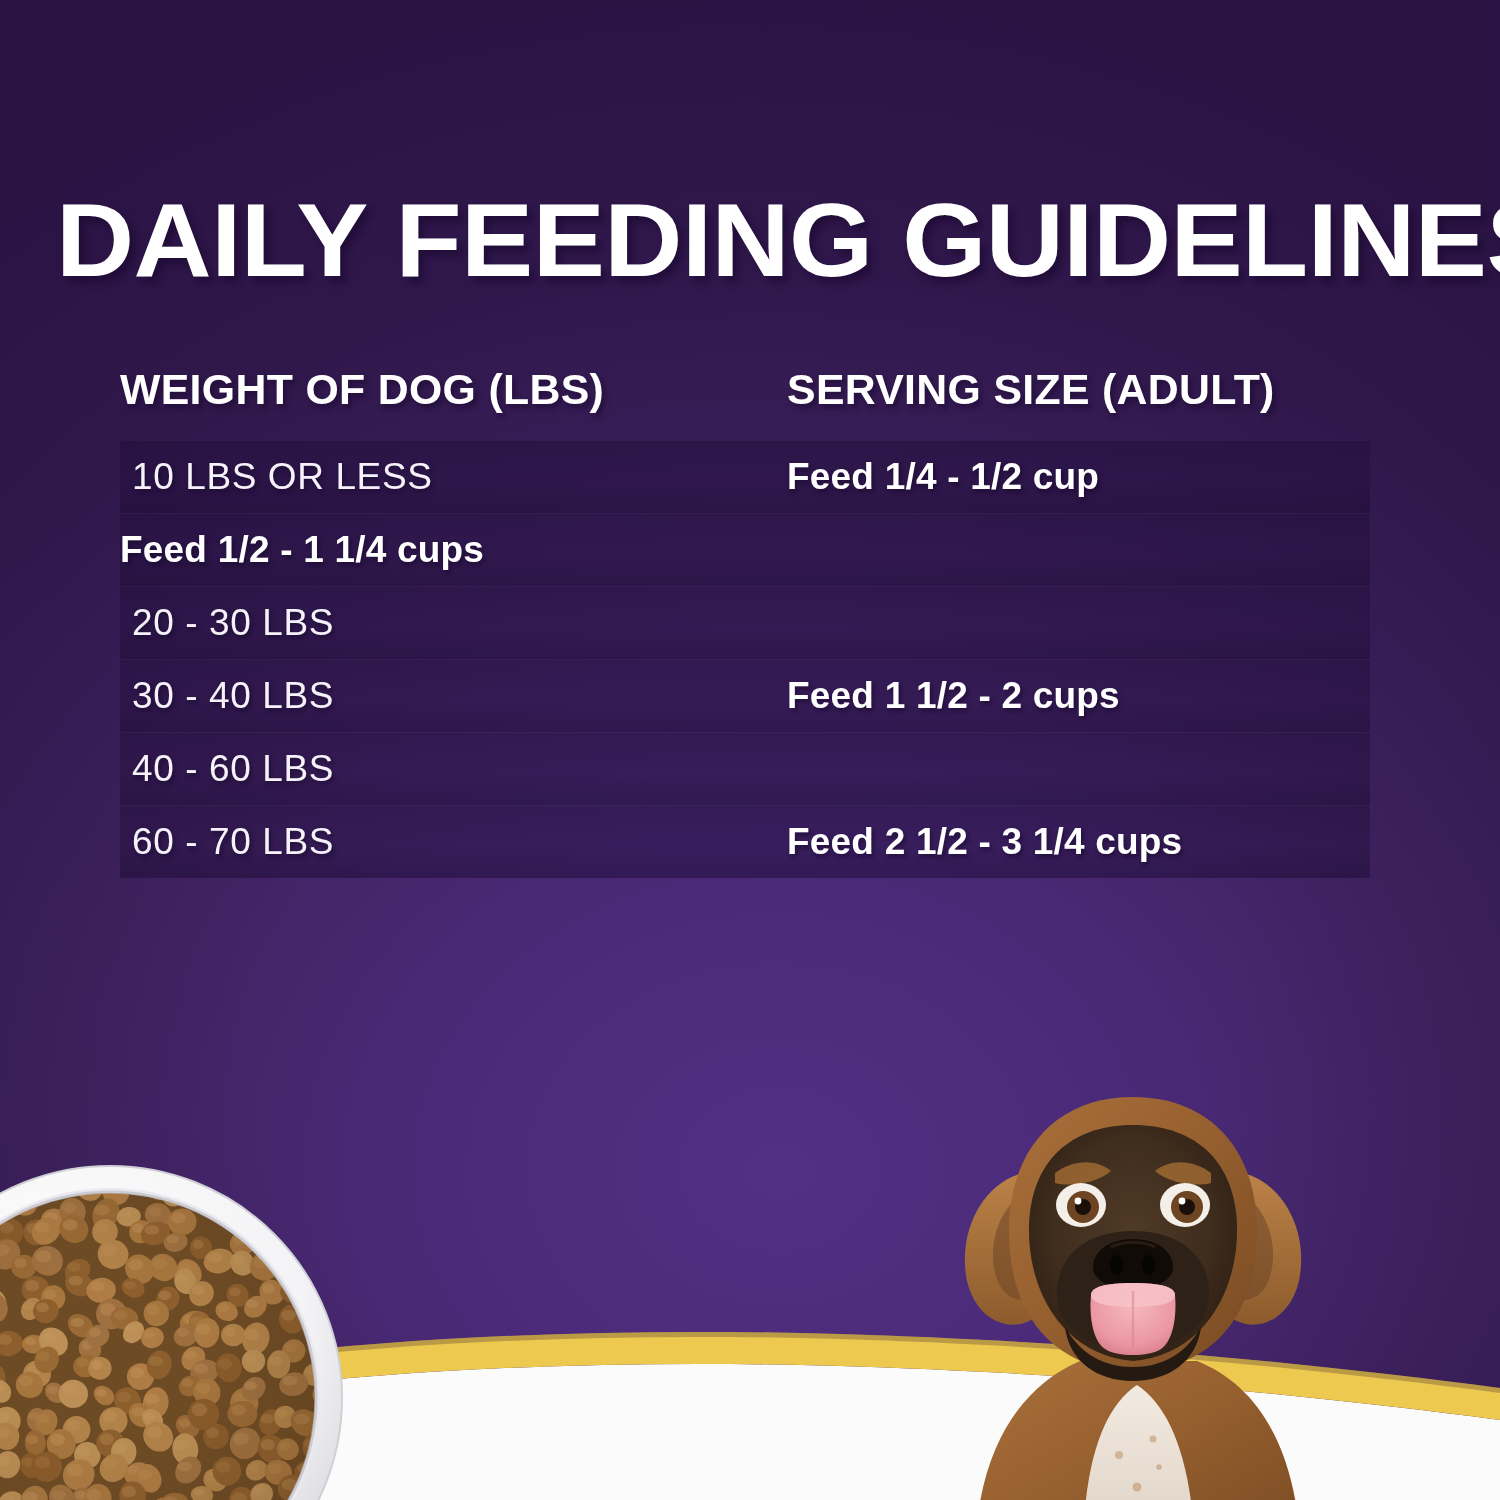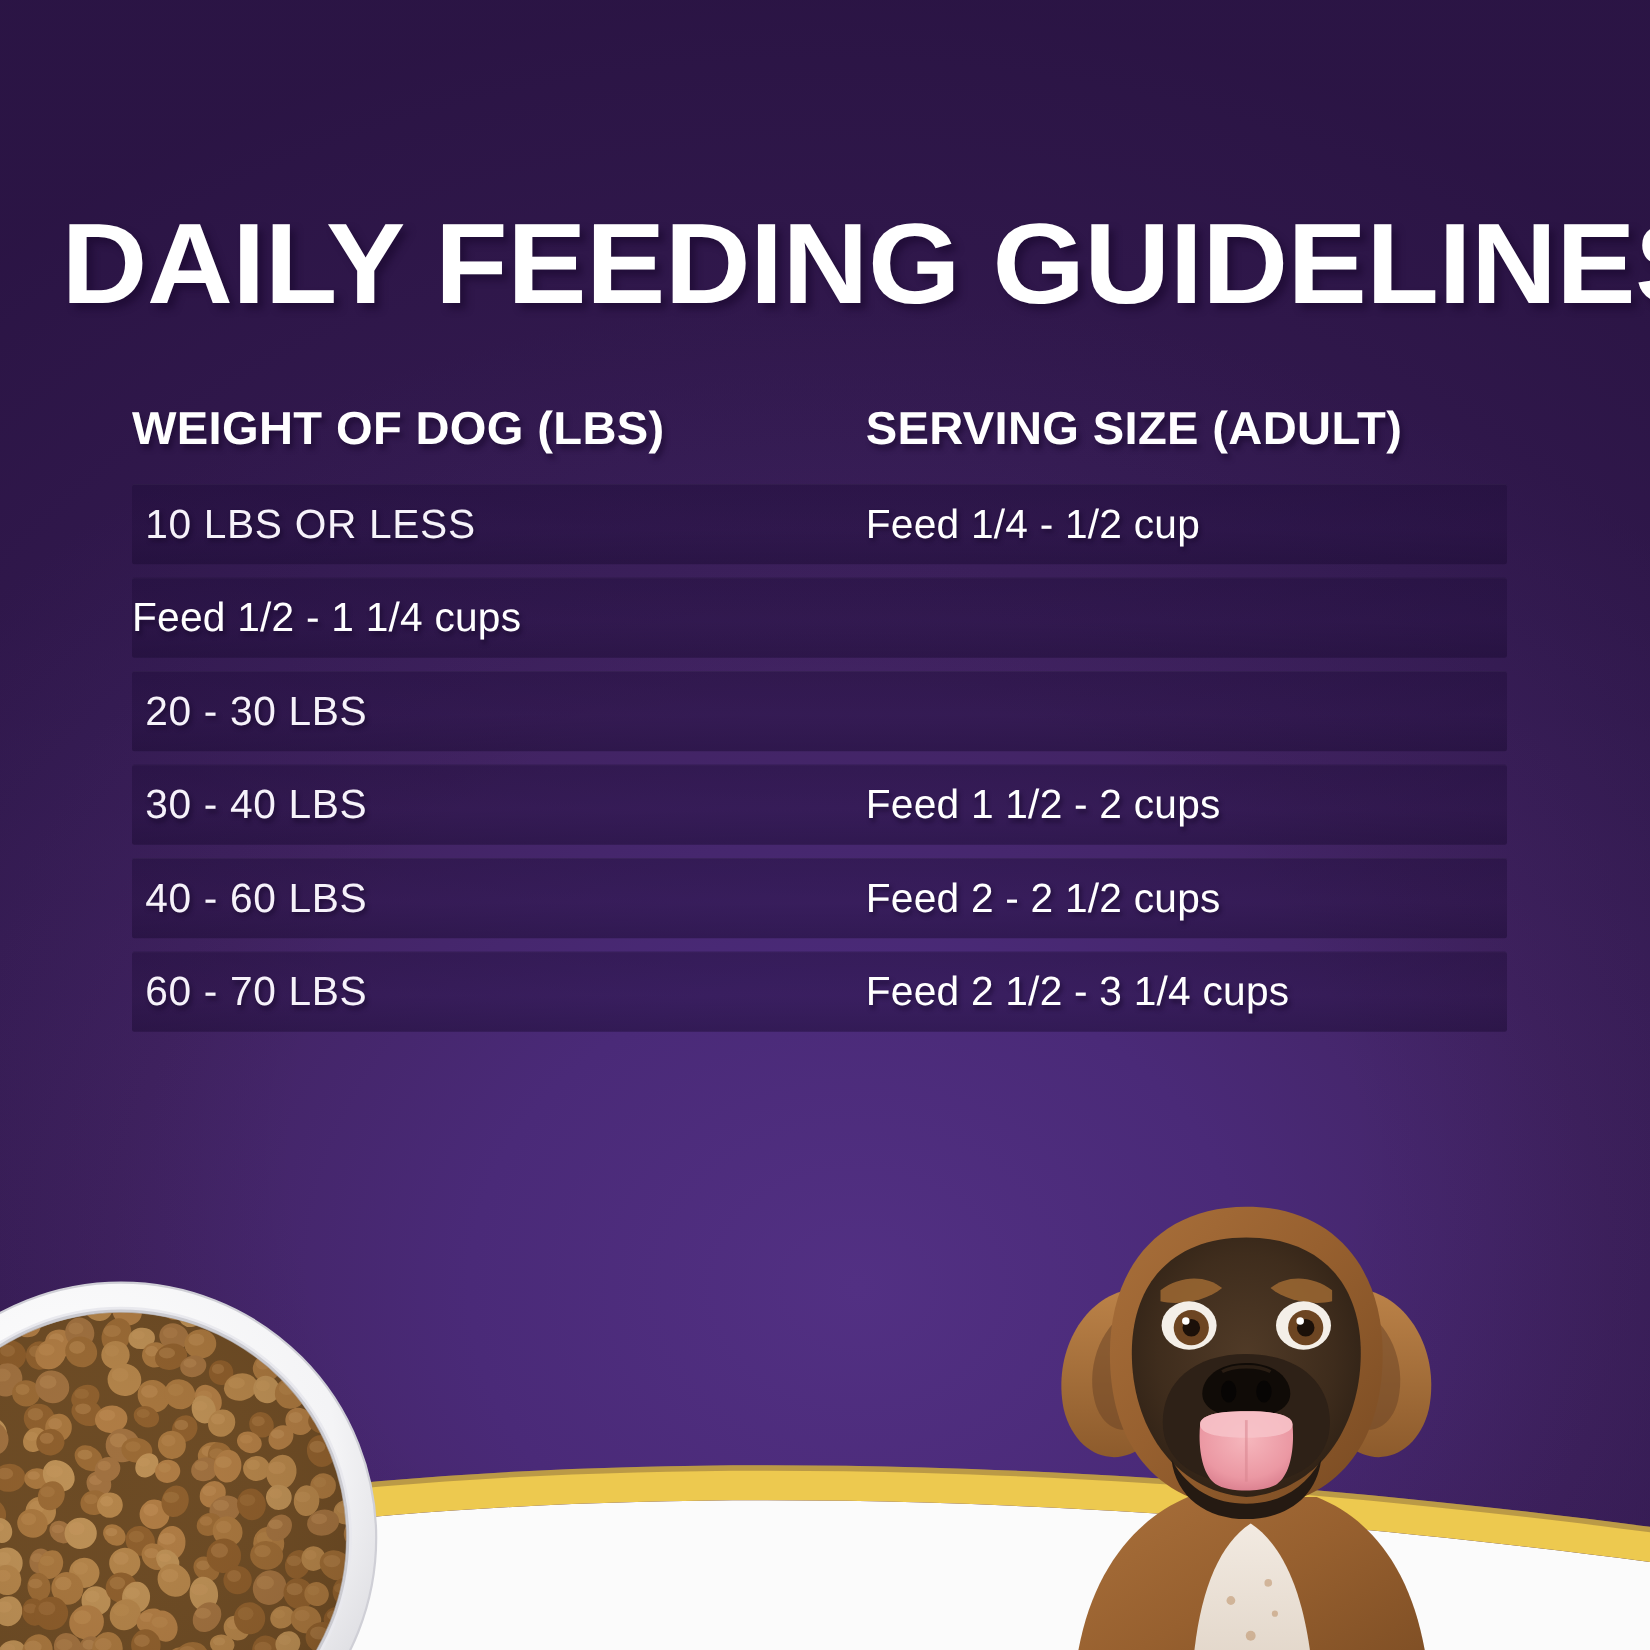--- a/index.html
+++ b/index.html
@@ -51,35 +51,35 @@
     letter-spacing:0.3px;white-space:nowrap;
     text-shadow:3px 4px 5px rgba(24,8,44,.55);
     transform:scaleX(1.02);transform-origin:left center;
   }
   .col-a{width:667px;flex:0 0 667px;}
   .col-b{flex:1 1 auto;}
 
   .rows{margin-top:18px;}
   .row{
     position:relative;display:flex;align-items:center;
-    height:73px;margin-bottom:12px;
+    height:73px;margin-bottom:0;
     background:linear-gradient(180deg, rgba(30,12,56,.46) 0%, rgba(32,13,58,.40) 55%, rgba(26,10,50,.50) 100%);
     border-radius:2px;
     box-shadow:inset 0 1px 0 rgba(255,255,255,.035);
   }
   .cell-w{
     width:667px;flex:0 0 667px;
     padding-left:12px;box-sizing:border-box;
     color:#f6f2fa;font-size:37px;line-height:40px;font-weight:normal;
     letter-spacing:0.6px;white-space:nowrap;
     text-shadow:2px 3px 4px rgba(18,5,36,.55);
   }
   .cell-s{
     flex:1 1 auto;
-    color:#ffffff;font-size:37px;line-height:40px;font-weight:normal;
+    color:#ffffff;font-size:37px;line-height:40px;font-weight:bold;
     letter-spacing:0.2px;white-space:nowrap;
     text-shadow:2px 3px 4px rgba(18,5,36,.55);
   }
 
   
   #bowl{position:absolute;left:-150px;top:1138px;width:520px;height:520px;}
   #dog{position:absolute;left:905px;top:1055px;width:455px;height:500px;}
 </style>
 </head>
 <body>
@@ -112,21 +112,20 @@
       <div class="cell-w">20 - 30 LBS</div>
     </div>
 
     <div class="row">
       <div class="cell-w">30 - 40 LBS</div>
       <div class="cell-s">Feed 1 1/2 - 2 cups</div>
     </div>
 
     <div class="row">
       <div class="cell-w">40 - 60 LBS</div>
-      <div class="cell-s">Feed 2 - 2 1/2 cups</div>
     </div>
 
     <div class="row">
       <div class="cell-w">60 - 70 LBS</div>
       <div class="cell-s">Feed 2 1/2 - 3 1/4 cups</div>
     </div>
 
 
   </div>
 </div>

